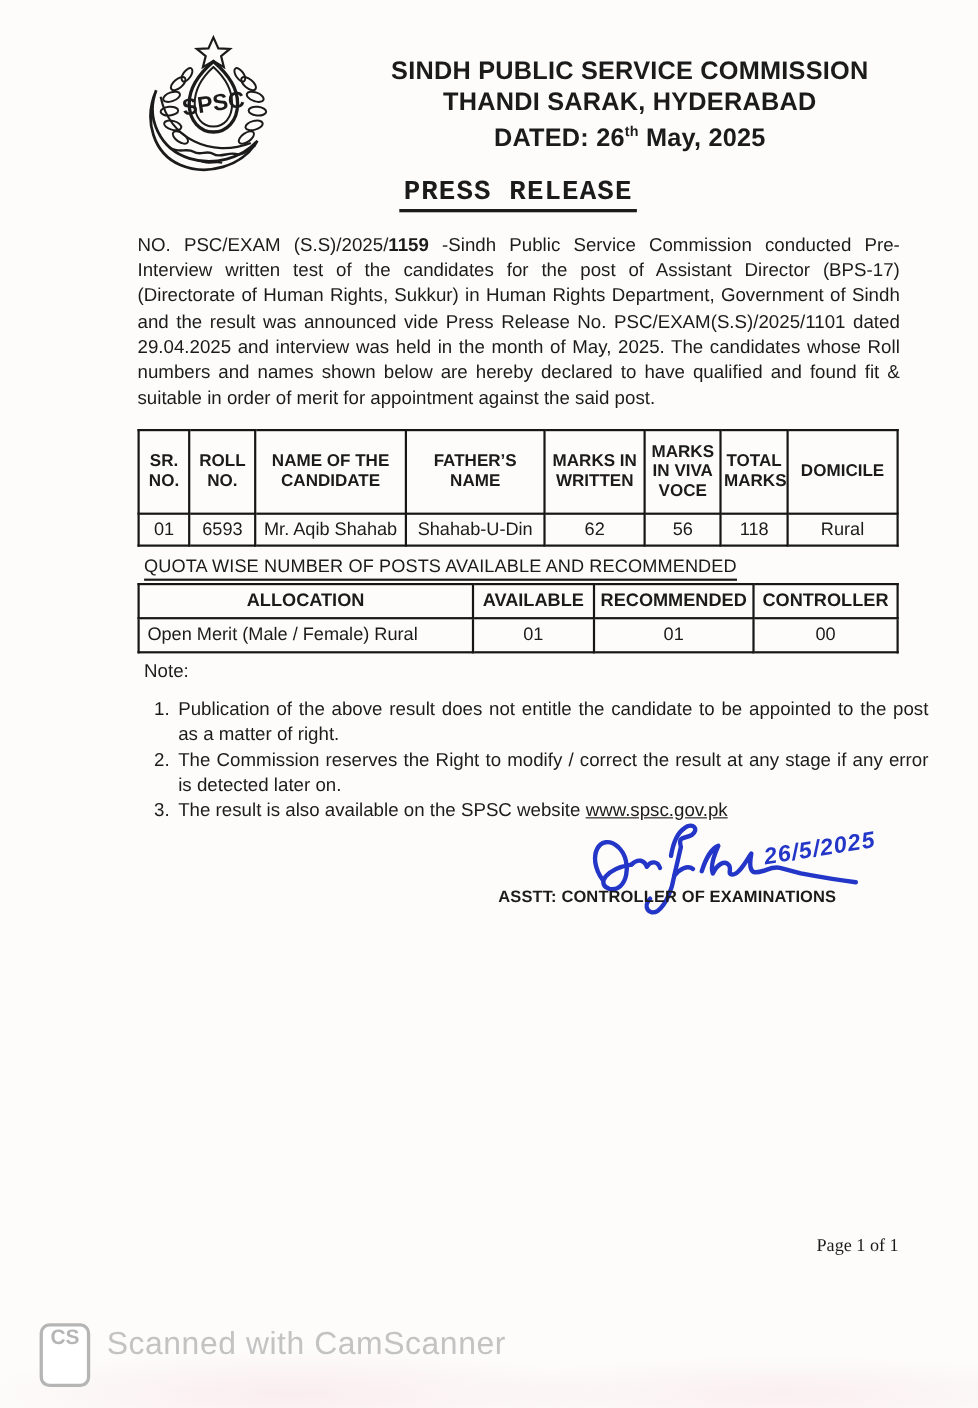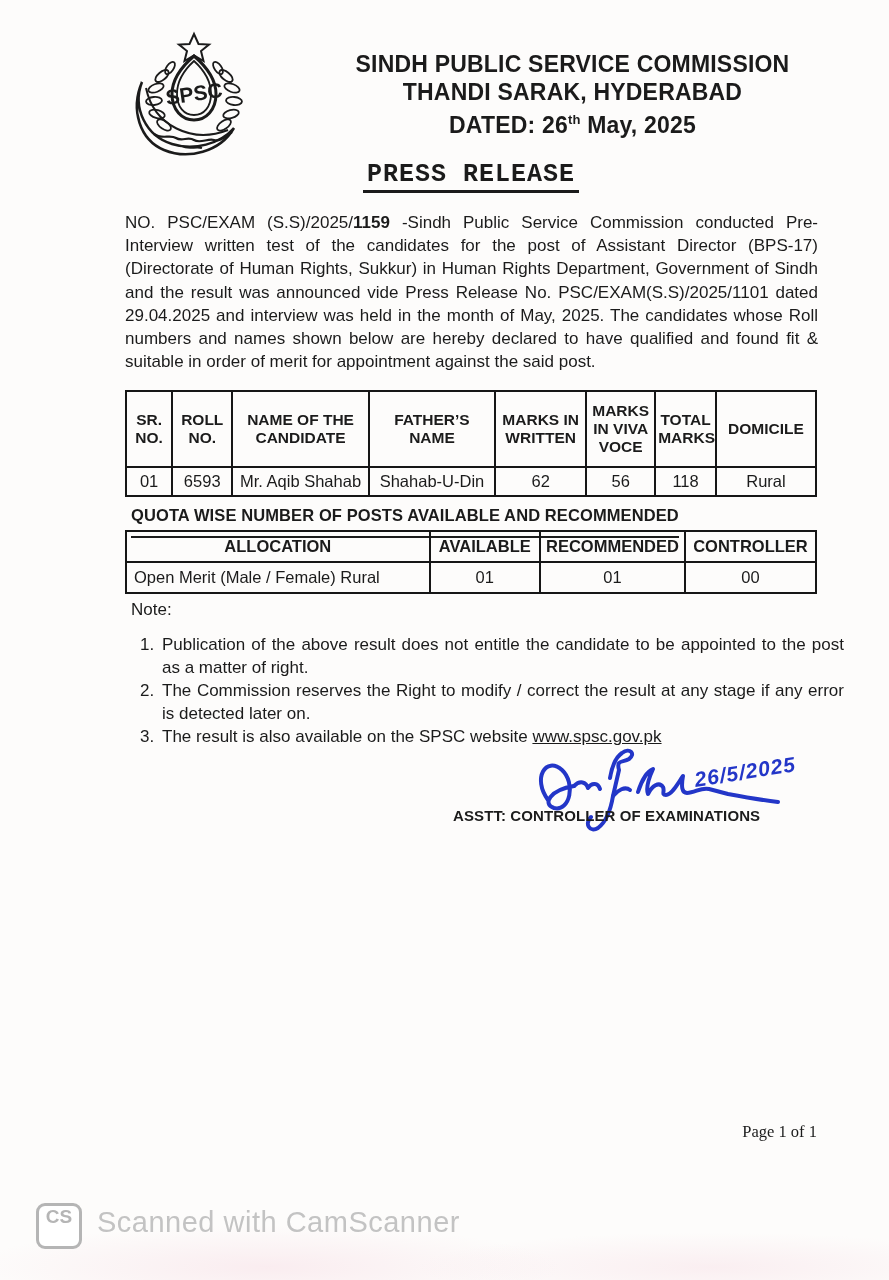--- a/index.html
+++ b/index.html
@@ -34,22 +34,22 @@
 
   
   table{border-collapse:collapse;table-layout:fixed;}
   .doc-table{position:absolute;left:125px;width:692px;}
   .doc-table td,.doc-table th{border:2px solid #161616;text-align:center;
     vertical-align:middle;padding:1px 2px;overflow:hidden;}
   .result-table{top:390px;}
   .result-table th{font-size:15.5px;line-height:18px;height:72px;font-weight:bold;}
   .result-table td{font-size:16.5px;height:25px;}
 
-  .quota-title{position:absolute;left:131px;top:506px;font-size:16.5px;font-weight:bold;
-    border-bottom:2.5px solid #1b1b1b;padding-bottom:11px;letter-spacing:.1px;}
+  .quota-title{position:absolute;left:131px;top:506px;font-size:16.5px;font-weight:normal;
+    border-bottom:2.5px solid #1b1b1b;padding-bottom:1px;letter-spacing:.1px;}
   .quota-table{top:530px;}
   .quota-table th{font-size:16.5px;height:27px;font-weight:bold;}
   .quota-table td{font-size:16.5px;height:27px;}
   .quota-table td.left{text-align:left;padding-left:7px;}
 
   
   .note-label{position:absolute;left:131px;top:600px;font-size:17px;}
   .note-list{position:absolute;left:133px;top:633px;width:685px;margin:0;
     padding-left:26px;font-size:17px;line-height:23px;}
   .note-list li{padding-left:3px;text-align:justify;}
@@ -60,21 +60,21 @@
   .sig-date{position:absolute;left:694px;top:760px;color:#2336c8;font-size:21px;
     font-weight:bold;font-style:italic;transform:rotate(-9deg);letter-spacing:1px;}
   .sig-title{position:absolute;left:453px;top:807px;width:345px;font-size:15px;
     font-weight:bold;letter-spacing:.1px;}
 
   
   .page-label{position:absolute;left:125px;top:1122px;width:692px;text-align:right;
     font-family:"Liberation Serif", serif;font-size:16.5px;}
 
   
-  .cs-badge{position:absolute;left:36px;top:1203px;width:46px;height:46px;
+  .cs-badge{position:absolute;left:36px;top:1203px;width:46px;height:58px;
     border:3px solid #b5b5b5;border-radius:9px;background:#fff;box-sizing:border-box;
     display:flex;flex-direction:column;overflow:hidden;gap:36px;}
   .cs-badge .cs-letters{flex:1;display:flex;align-items:center;justify-content:center;
     color:#b5b5b5;font-weight:bold;font-size:19px;letter-spacing:0;}
   .cs-badge .cs-tab{height:9px;background:#b5b5b5;}
   .cs-text{position:absolute;left:97px;top:1206px;font-size:29px;color:#c3c3c3;
     letter-spacing:.5px;}
 </style>
 </head>
 <body>

